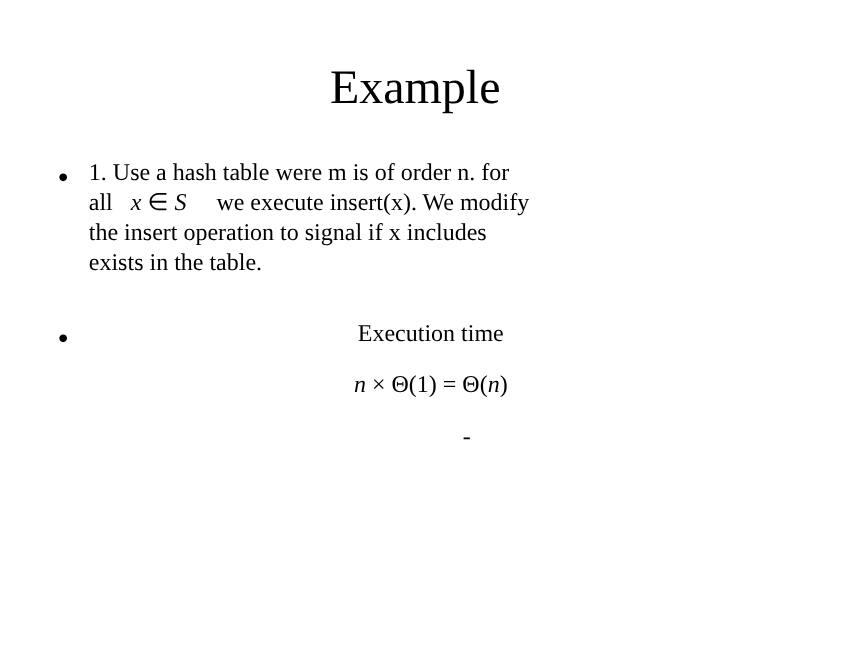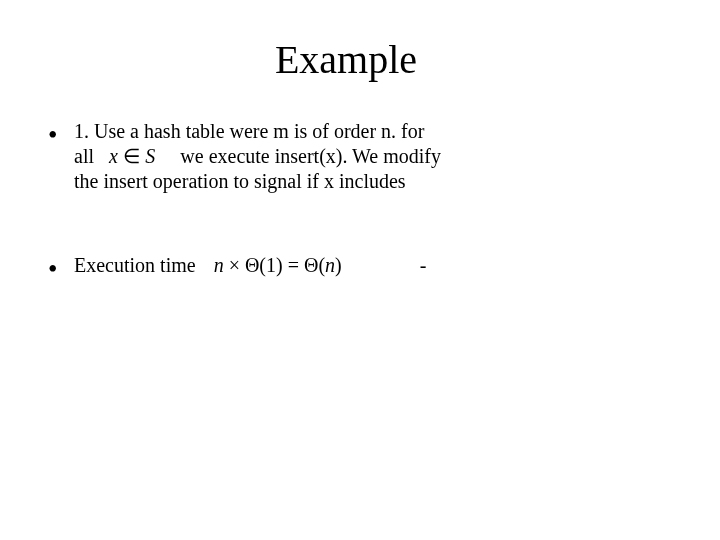--- a/index.html
+++ b/index.html
@@ -8,21 +8,21 @@
     width: 720px;
     height: 540px;
     background: #ffffff;
     font-family: "Times New Roman", Times, serif;
     color: #000000;
   }
   .slide {
     box-sizing: border-box;
     width: 692px;
     height: 540px;
-    padding: 14px 48px 28px 48px;
+    padding: 27px 48px 28px 48px;
   }
   .title {
     text-align: center;
     font-size: 40px;
     margin: 22px 0 36px 0;
     font-weight: normal;
   }
   ul.body {
     list-style: none;
     padding: 0;
@@ -55,20 +55,21 @@
   .math .set {
     font-style: italic;
   }
   .line2 {
     margin-top: 0;
   }
   .bullet2-row {
     display: flex;
     align-items: center;
     gap: 18px;
+    flex-direction: column;
   }
   .bullet2-left {
     flex: 0 0 auto;
   }
   .bullet2-mid {
     flex: 0 0 auto;
     white-space: nowrap;
   }
   .bullet2-dash {
     flex: 0 0 auto;
@@ -91,21 +92,21 @@
         &nbsp;
         <span class="math">
           <span>x</span>
           <span class="op">∈</span>
           <span class="set">S</span>
         </span>
         &nbsp;&nbsp;&nbsp;
         <span>we execute insert(x). We modify</span>
       </span><br>
       <span>the insert operation to signal if x includes</span><br>
-      <br>
+      <span>exists in the table.</span><br>
     </li>
 
     <li>
       <div class="bullet2-row">
         <div class="bullet2-left">
           <span>Execution time</span>
         </div>
         <div class="bullet2-mid">
           <span class="math">
             <span>n</span>

